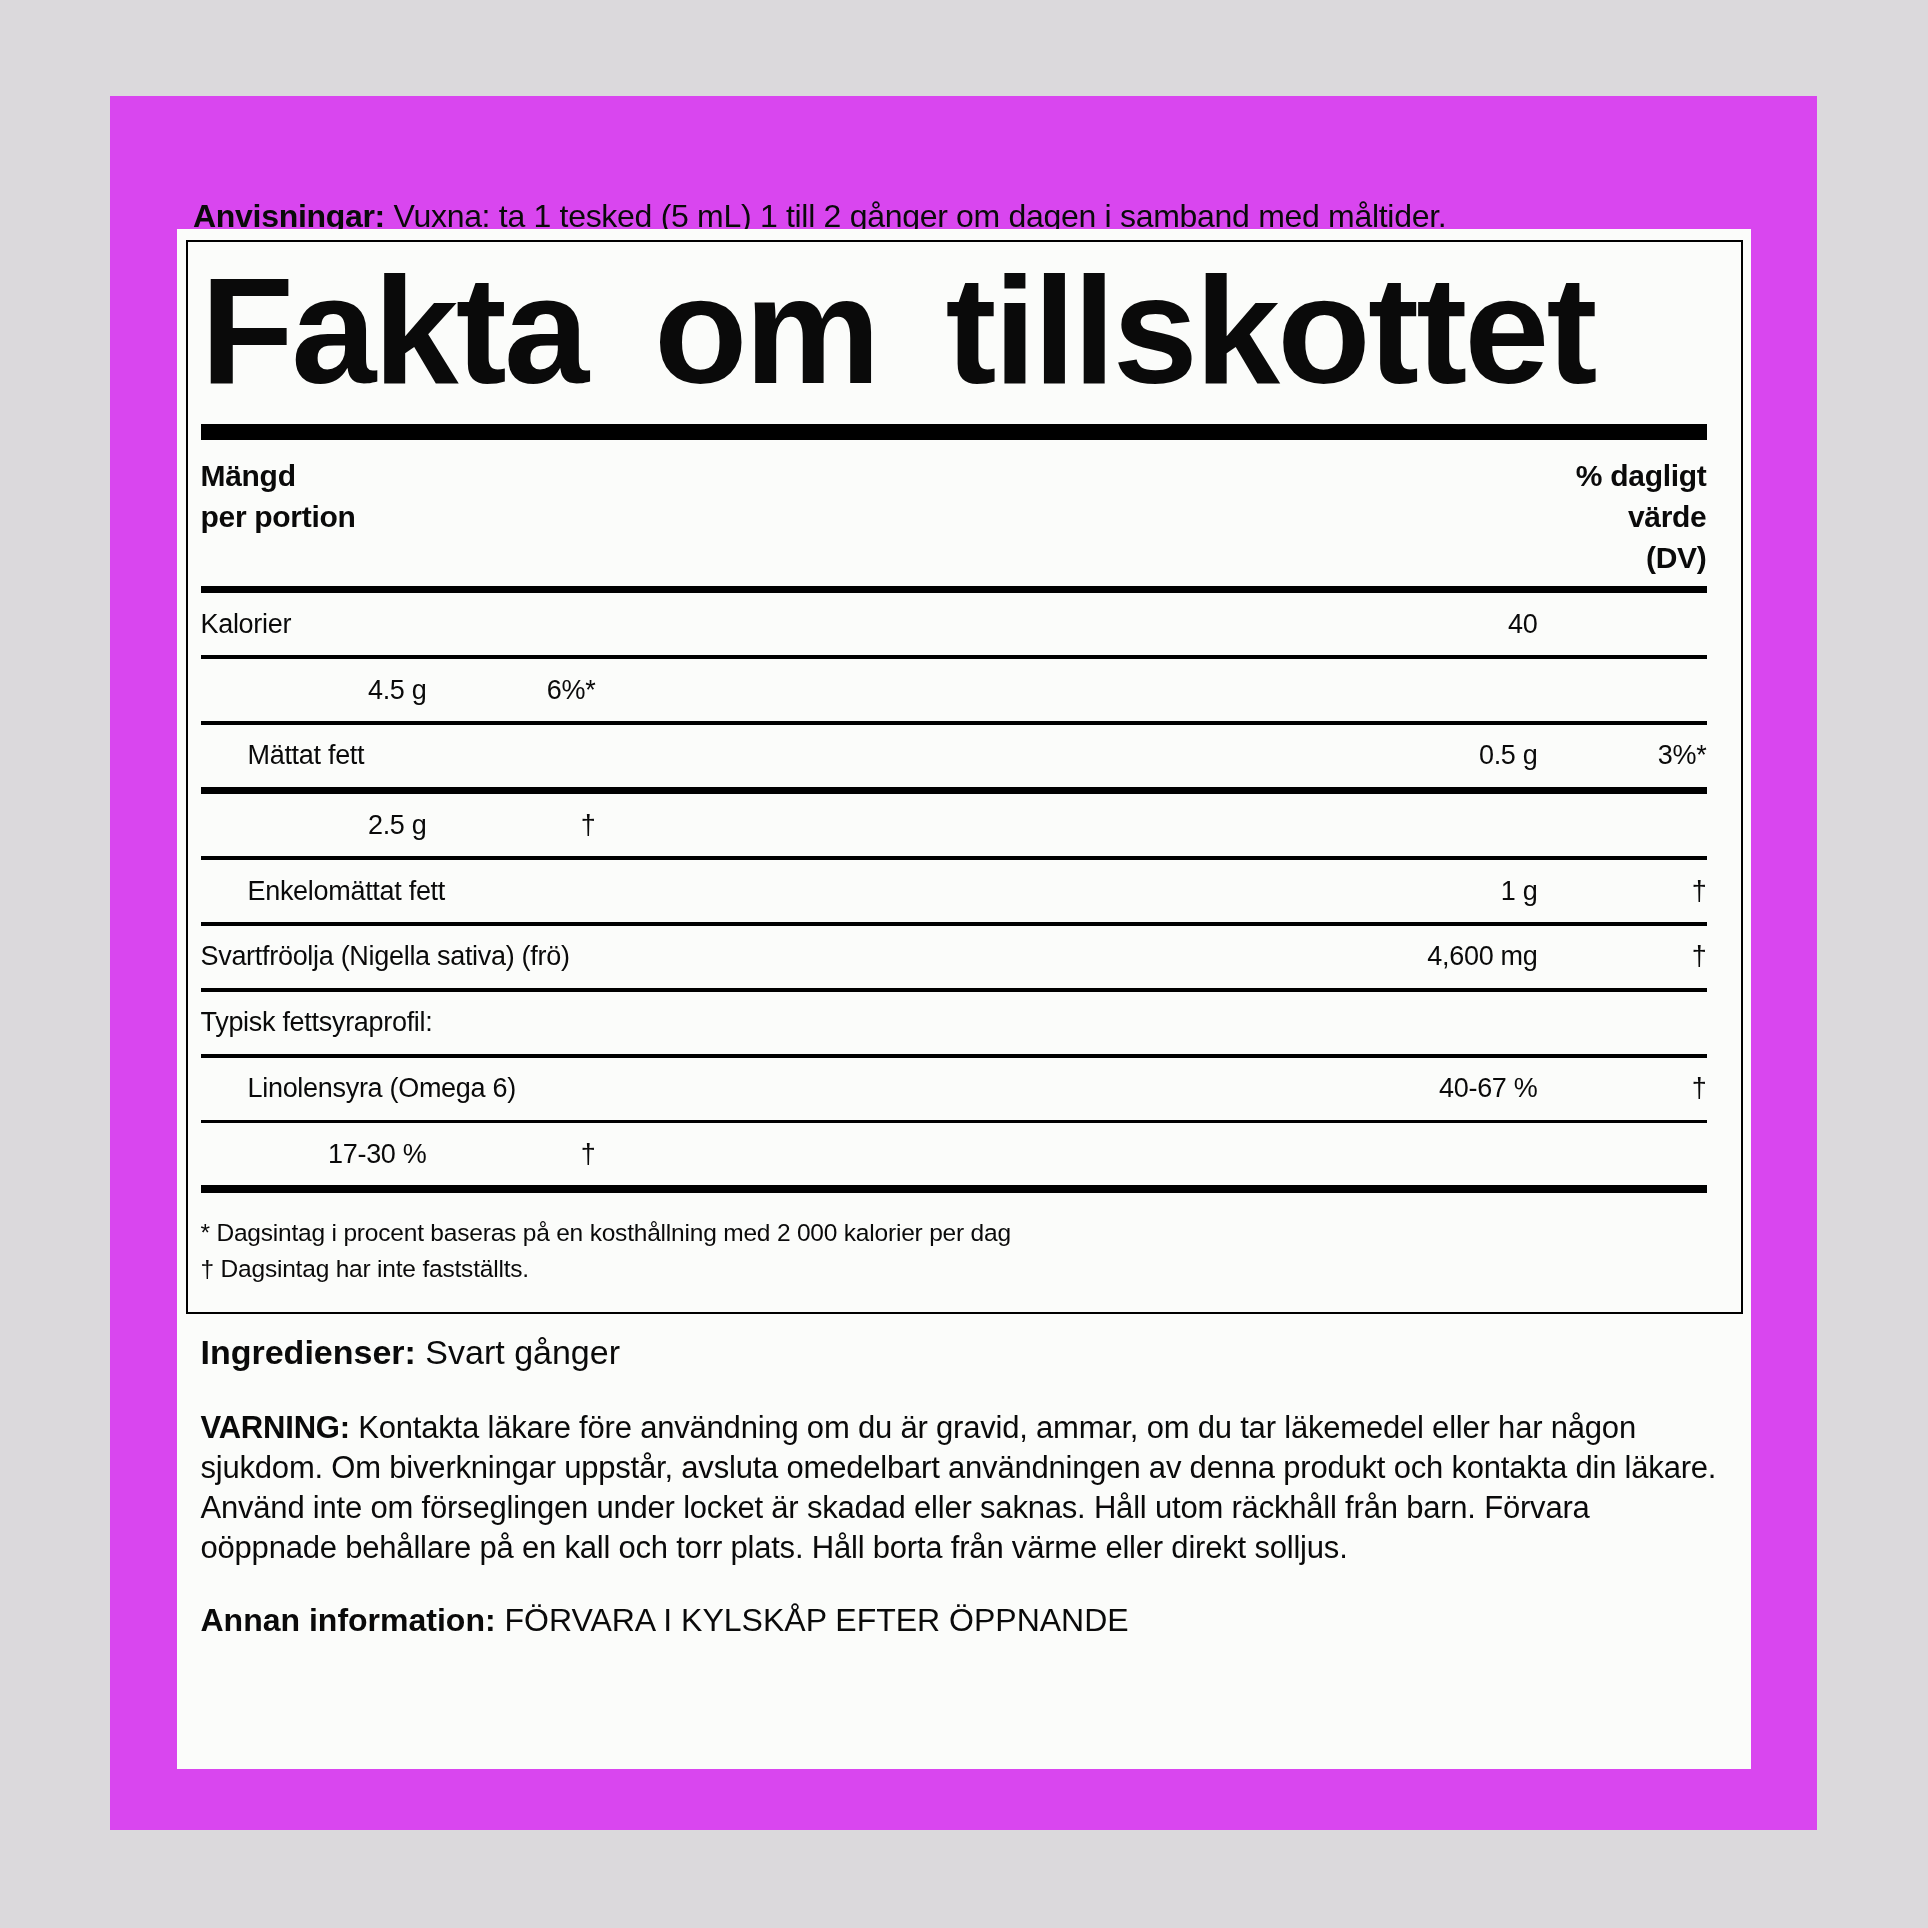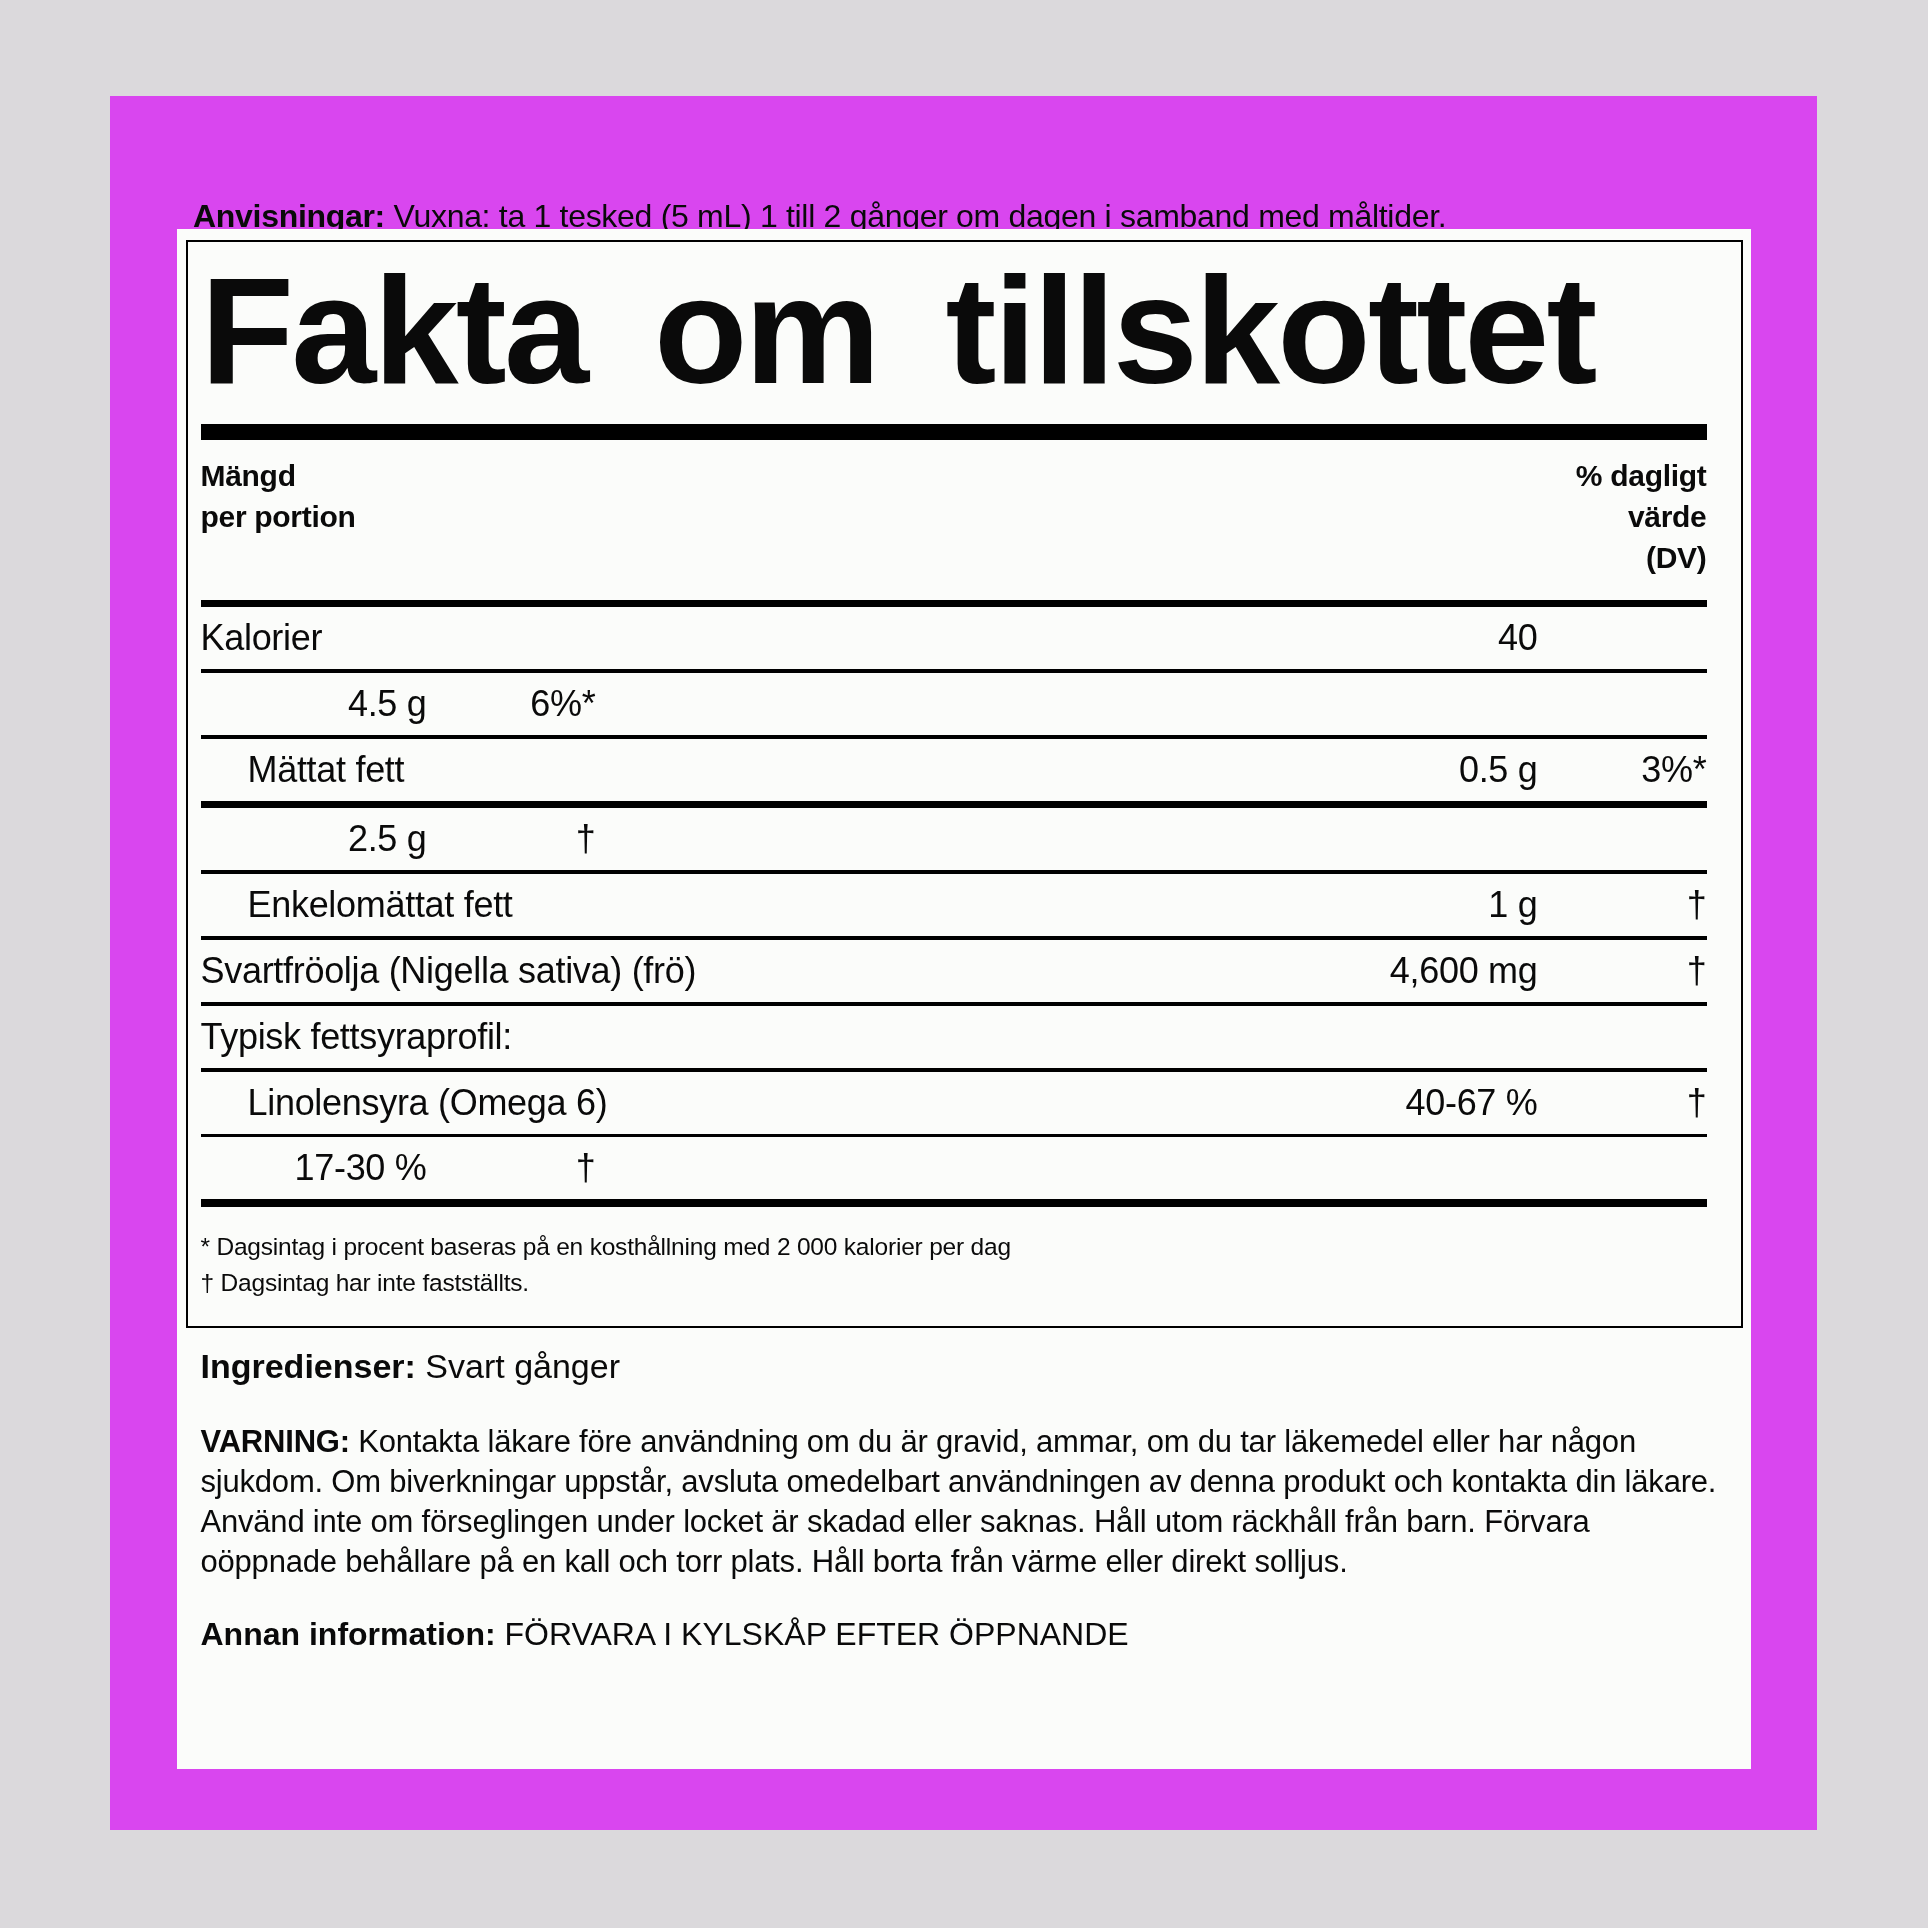--- a/index.html
+++ b/index.html
@@ -31,24 +31,24 @@
   }
   .facts-title{
     font-size:153px;font-weight:bold;letter-spacing:-2.8px;word-spacing:28px;
     line-height:160px;margin:7.5px 0 0 0;white-space:nowrap;
   }
   .serving{font-size:34px;line-height:55px;letter-spacing:-0.3px;}
   .serving-block{margin-top:24.5px;}
   .bar-xl{height:16px;background:#000;margin-top:14px;}
   .bar-md{height:7.5px;background:#000;}
   .sep{height:3.8px;background:#000;}
-  .hdr{display:flex;justify-content:space-between;padding:15px 0 22px 0;}
+  .hdr{display:flex;justify-content:space-between;padding:15px 0 8px 0;}
   .hdr-left,.hdr-right{font-size:30px;font-weight:bold;line-height:41px;letter-spacing:-0.3px;}
   .hdr-right{text-align:right;}
-  .frow{display:flex;align-items:center;height:62px;font-size:36px;letter-spacing:-0.3px;}
+  .frow{display:flex;align-items:center;height:62px;font-size:27px;letter-spacing:-0.3px;}
   .frow .name{flex:1;white-space:nowrap;}
   .frow.indent .name{padding-left:47px;}
   .frow .amt{width:226px;text-align:right;white-space:nowrap;}
   .frow .dv{width:169px;text-align:right;white-space:nowrap;}
   .foot{font-size:24.5px;line-height:36px;margin:22.6px 0 24.5px 0;letter-spacing:-0.2px;}
   .below{margin:0 19px 0 23.5px;}
   .ingredients{margin-top:17px;font-size:34px;line-height:43px;}
   .warning{margin-top:15px;font-size:31px;line-height:40px;letter-spacing:-0.2px;}
   .otherinfo{margin-top:22.6px;font-size:32px;line-height:43px;}
 </style>

